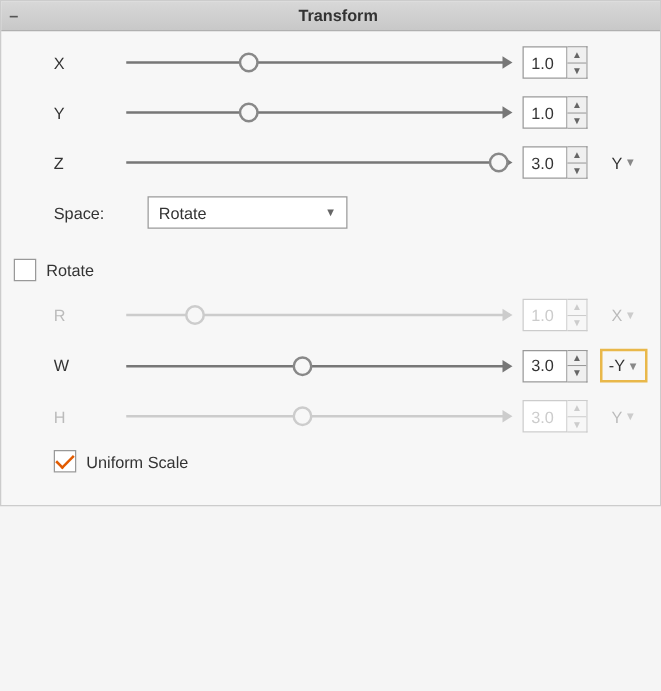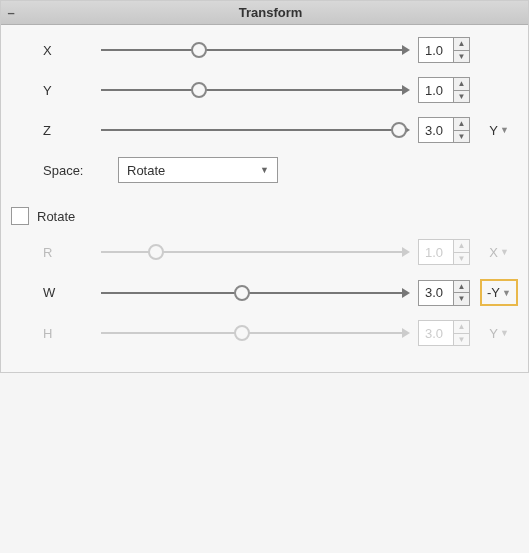--- a/index.html
+++ b/index.html
@@ -353,16 +353,20 @@
             <div>▲</div>
             <div>▼</div>
           </div>
         </div>
         <div class="axis-dd">
           <span>Y</span>
             <span class="axis-caret">▼</span>
         </div>
       </div>
 
+      <div class="sub-option">
+        <div class="checkbox checked"></div>
+        <span class="opt-label">Uniform Scale</span>
+      </div>
     </div>
 
   </div>
 </div>
 
 </body></html>

